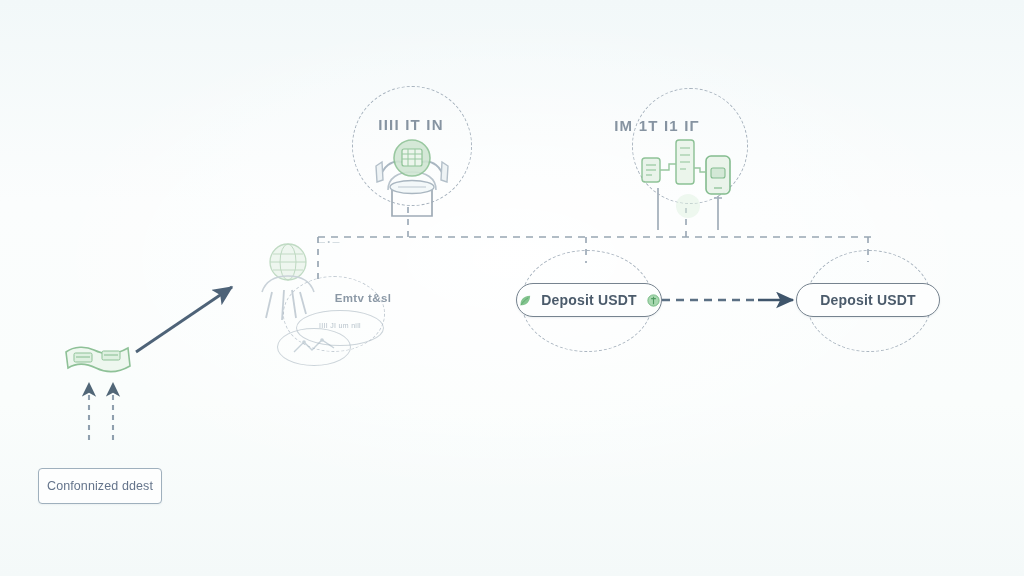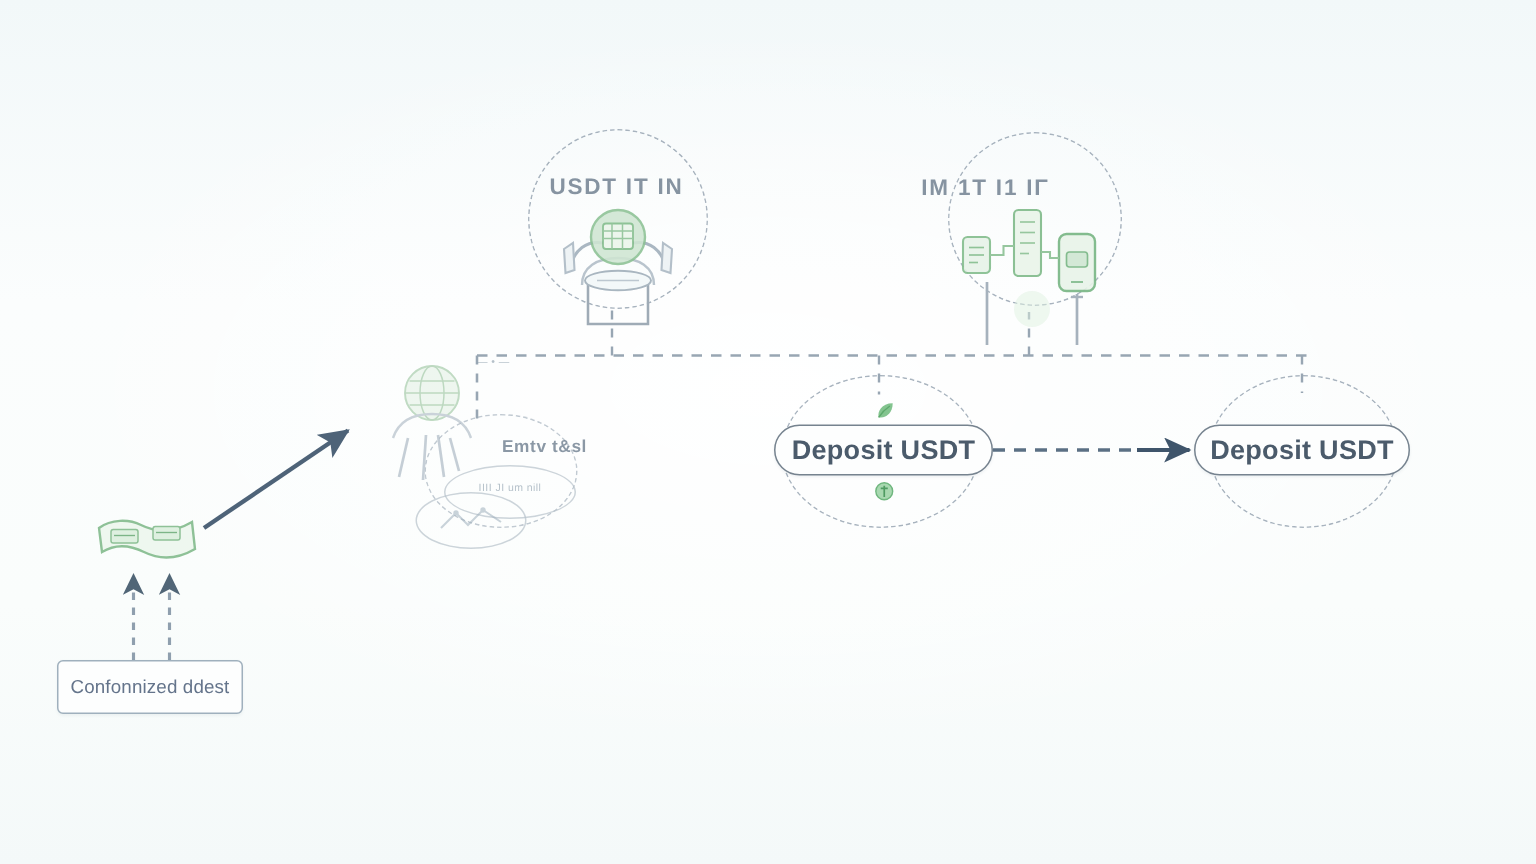--- a/index.html
+++ b/index.html
@@ -52,46 +52,46 @@
     position: absolute;
     display: flex;
     align-items: center;
     justify-content: center;
     gap: 9px;
     box-sizing: border-box;
     background: #fdfefe;
     border: 1.7px solid #76838f;
     border-radius: 999px;
     color: #4a5a6a;
-    font-size: 18px;
+    font-size: 14px;
     font-weight: bold;
     letter-spacing: 0.2px;
     white-space: nowrap;
     box-shadow: 0 1px 2px rgba(90,110,130,0.10);
-    flex-direction: column;
   }
   .pill-label {
     color: #4b5b6b;
   }
 
   
   .box {
     position: absolute;
     display: flex;
     align-items: center;
     justify-content: center;
     box-sizing: border-box;
     background: #fdfefe;
     border: 1.5px solid #9fb0bd;
     border-radius: 4px;
     color: #64748b;
     font-size: 12.5px;
     letter-spacing: 0.1px;
     white-space: nowrap;
     box-shadow: 0 1px 2px rgba(90,110,130,0.07);
+    margin-top: 28px;
   }
 
   
   .circle-caption {
     position: absolute;
     text-align: center;
     color: #6d7d8e;
     font-size: 15px;
     font-weight: bold;
     letter-spacing: 1.2px;
@@ -178,21 +178,21 @@
     </g>
 
     <g>
       <line x1="662" y1="300" x2="760" y2="300" stroke="#5b7084" stroke-width="2.4" stroke-dasharray="8,6"></line>
       <line x1="758" y1="300" x2="793" y2="300" stroke="#3f556b" stroke-width="2.6" marker-end="url(#head-dash)"></line>
     </g>
   </svg>
 
   <div class="halo" style="left:352px; top:86px; width:118px; height:118px;"></div>
 
-  <div class="circle-caption blurry" style="left:352px; top:116px; width:118px;">USDT IT IN</div>
+  <div class="circle-caption blurry" style="left:352px; top:116px; width:118px;">IIII IT IN</div>
 
   <div class="figure-wrap" style="left:358px; top:136px;">
     <svg class="icon-svg" width="108" height="80" viewBox="0 0 108 80" xmlns="http://www.w3.org/2000/svg">
 
       <path d="M22,44 C24,30 34,24 44,26" stroke="#aab7c2" stroke-width="2" fill="none"></path>
       <path d="M86,44 C84,30 74,24 64,26" stroke="#aab7c2" stroke-width="2" fill="none"></path>
       <path d="M18,30 L24,26 L25,44 L19,46 Z" fill="#eef3f5" stroke="#b3bfc9" stroke-width="1.4"></path>
       <path d="M90,30 L84,26 L83,44 L89,46 Z" fill="#eef3f5" stroke="#b3bfc9" stroke-width="1.4"></path>
 
       <path d="M34,52 L34,80 L74,80 L74,52" stroke="#9fabb6" stroke-width="1.7" fill="none"></path>

